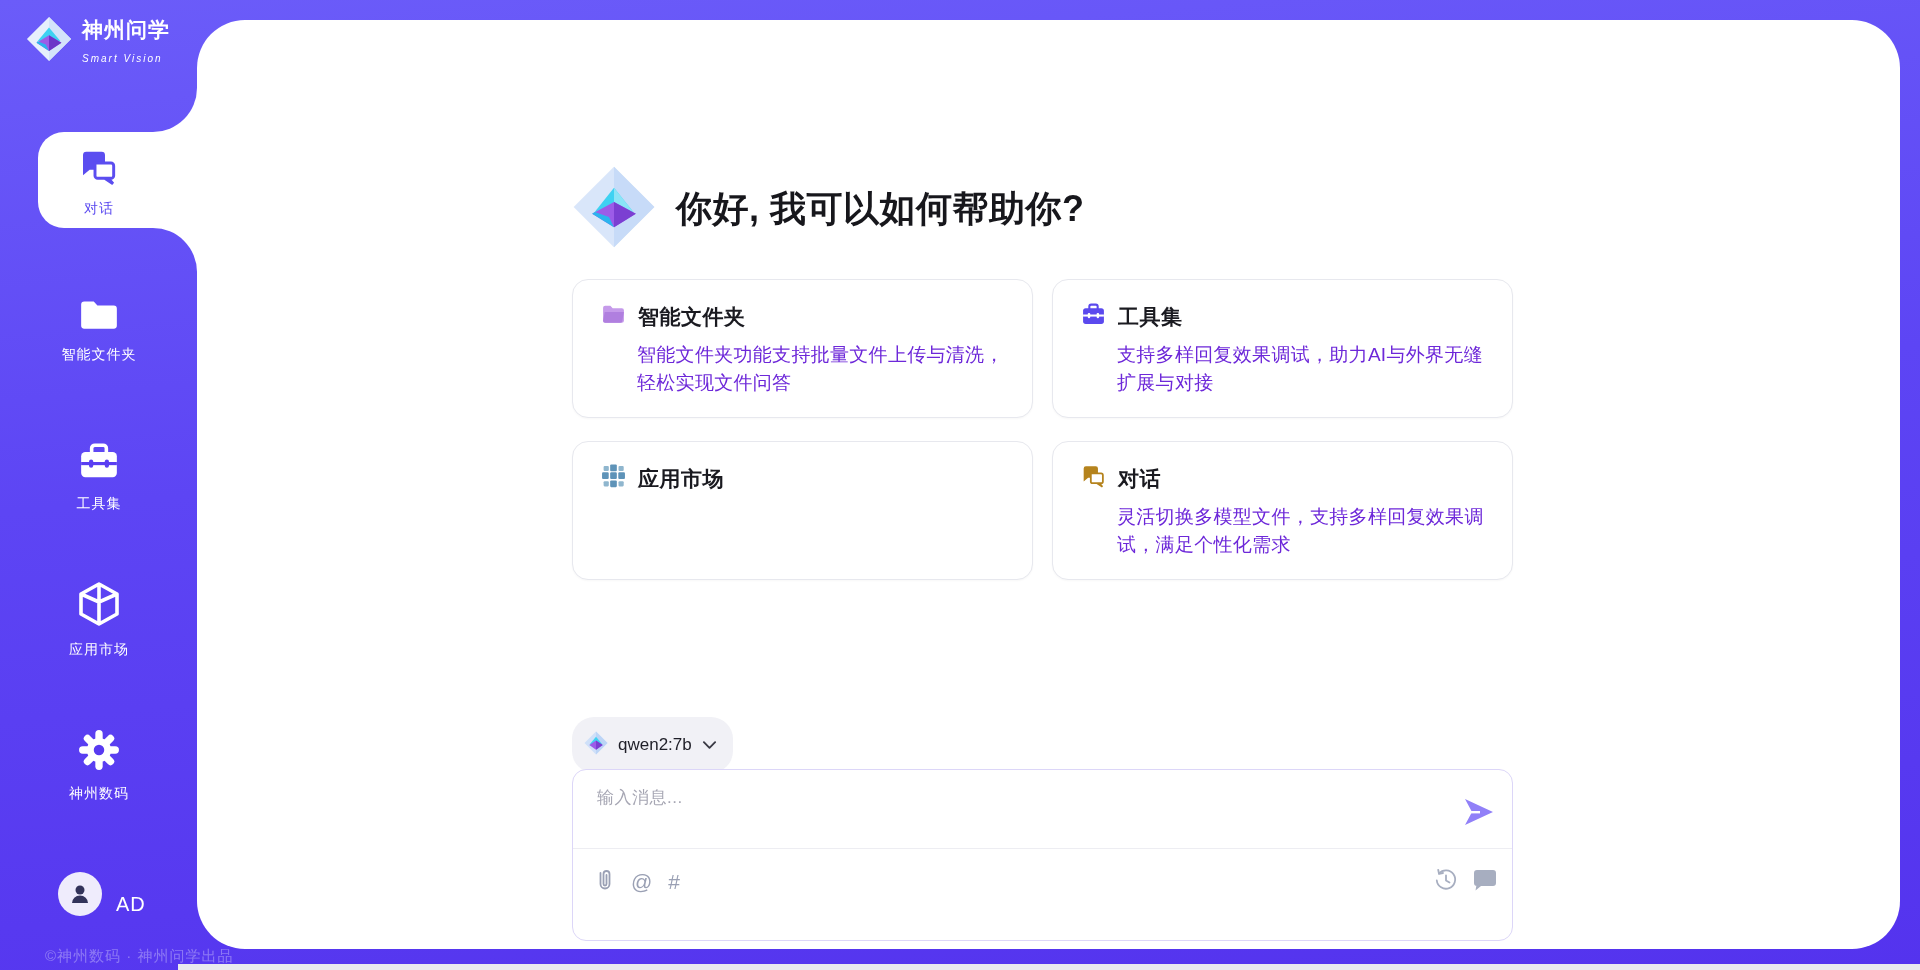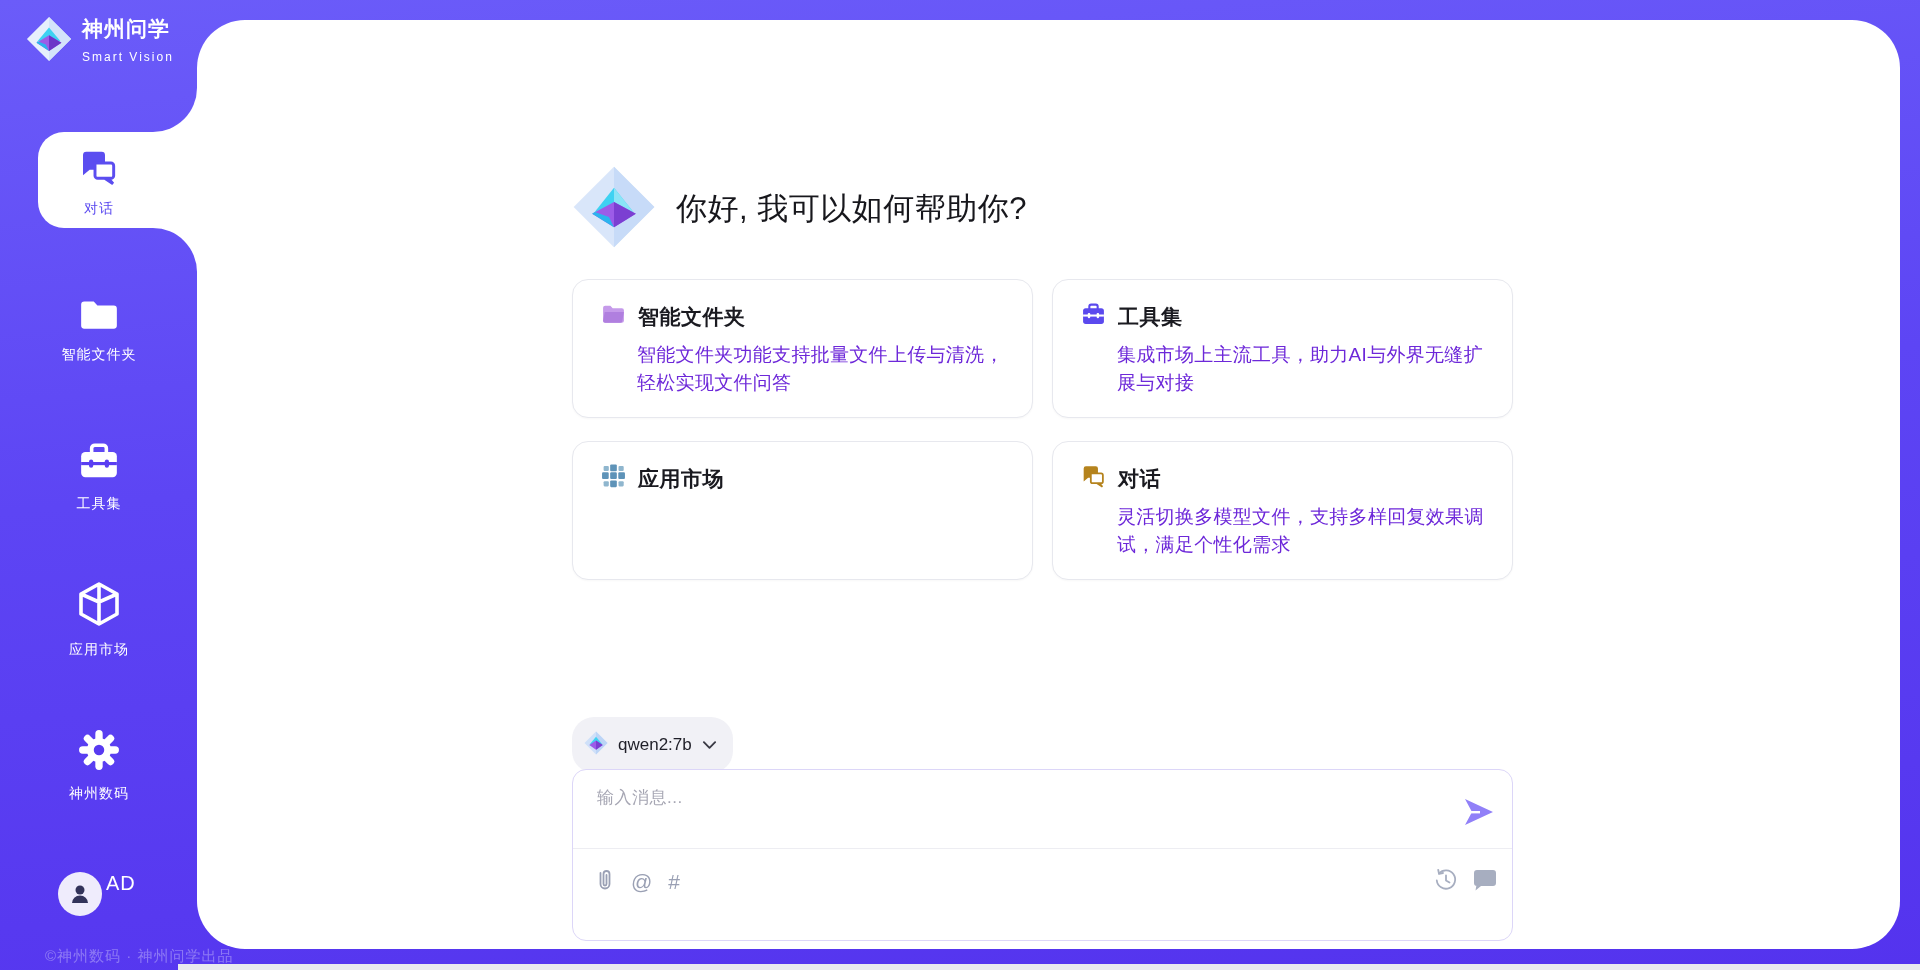--- a/index.html
+++ b/index.html
@@ -36,43 +36,43 @@
   .fillet-top{top:88px;}
   .fillet-top::after{border-bottom-right-radius:44px;}
   .fillet-bottom{top:228px;}
   .fillet-bottom::after{border-top-right-radius:44px;}
 
   
   .sidebar{position:absolute;left:0;top:0;width:198px;height:970px;padding-left:24px;}
   .brand{position:absolute;left:26px;top:16px;display:flex;align-items:center;gap:10px;}
   .brand-text{color:#fff;line-height:1.1;}
   .brand-name{font-size:21px;font-weight:bold;letter-spacing:1px;}
-  .brand-sub{font-size:12px;letter-spacing:2px;margin-top:11px;}
+  .brand-sub{font-size:10px;letter-spacing:2px;margin-top:11px;font-style:italic;}
   .nav-item{
     position:absolute;left:0;width:198px;display:flex;flex-direction:column;
     align-items:center;gap:10px;color:#fff;cursor:pointer;
   }
   .nav-item .nav-label{font-size:14px;letter-spacing:1px;}
   .nav-item-active{color:#5948f0;}
   .nav-item-active .nav-label{font-weight:500;}
-  .user-row{position:absolute;left:58px;top:872px;display:flex;align-items:flex-start;gap:4px;}
+  .user-row{position:absolute;left:58px;top:872px;display:flex;align-items:flex-end;gap:14px;}
   .avatar{
     width:44px;height:44px;border-radius:50%;background:#efecfc;
     display:flex;align-items:center;justify-content:center;
   }
   .user-name{color:#fff;font-size:20px;letter-spacing:1px;}
   .side-footer{
     position:absolute;left:45px;top:928px;font-size:15px;letter-spacing:1px;
     color:rgba(255,255,255,0.32);white-space:nowrap;margin-top:19px;
   }
 
   
   .content{position:absolute;left:375px;top:0;width:941px;height:929px;}
   .hero{position:absolute;top:145px;left:0;display:flex;align-items:center;gap:20px;}
-  .hero-title{font-size:31px;font-weight:normal;color:#17171c;letter-spacing:0.5px;}
+  .hero-title{font-size:36px;font-weight:bold;color:#17171c;letter-spacing:0.5px;}
   .card-grid{
     position:absolute;top:259px;left:0;width:941px;
     display:grid;grid-template-columns:1fr 1fr;gap:23px 19px;
   }
   .card{
     background:#fff;border:1px solid #e7e8ee;border-radius:16px;
     padding:22px 28px 20px 28px;box-shadow:0 1px 2px rgba(20,20,40,0.03);
     cursor:pointer;
   }
   .card-head{display:flex;align-items:center;gap:12px;}
@@ -151,21 +151,21 @@
             <svg width="25" height="25" viewBox="0 0 24 24">
               <rect x="8" y="2.5" width="8" height="6" rx="1.8" fill="none" stroke="#5b49ee" stroke-width="2"></rect>
               <rect x="2" y="6" width="20" height="15" rx="2.5" fill="#5b49ee"></rect>
               <rect x="2" y="12" width="20" height="2" fill="#ffffff"></rect>
               <rect x="6.5" y="10.5" width="2.4" height="5" rx="1" fill="#ffffff"></rect>
               <rect x="15" y="10.5" width="2.4" height="5" rx="1" fill="#ffffff"></rect>
             </svg>
           </span>
           <span class="card-title">工具集</span>
         </div>
-        <div class="card-desc">集成市场上主流工具，助力AI与外界无缝扩展与对接</div>
+        <div class="card-desc">支持多样回复效果调试，助力AI与外界无缝扩展与对接</div>
       </div>
 
       <div class="card">
         <div class="card-head">
           <span>
             <svg width="25" height="25" viewBox="0 0 24 24">
               <g fill="#5e93b8">
                 <rect x="1" y="8" width="6.4" height="6.4" rx="1"></rect>
                 <rect x="8.8" y="8" width="6.4" height="6.4" rx="1"></rect>
                 <rect x="16.6" y="8" width="6.4" height="6.4" rx="1"></rect>

